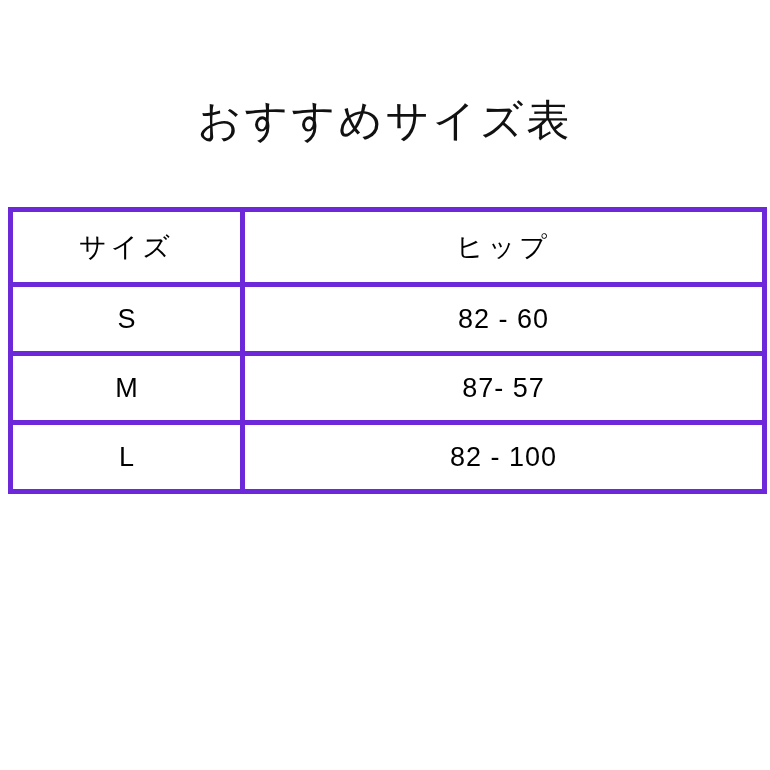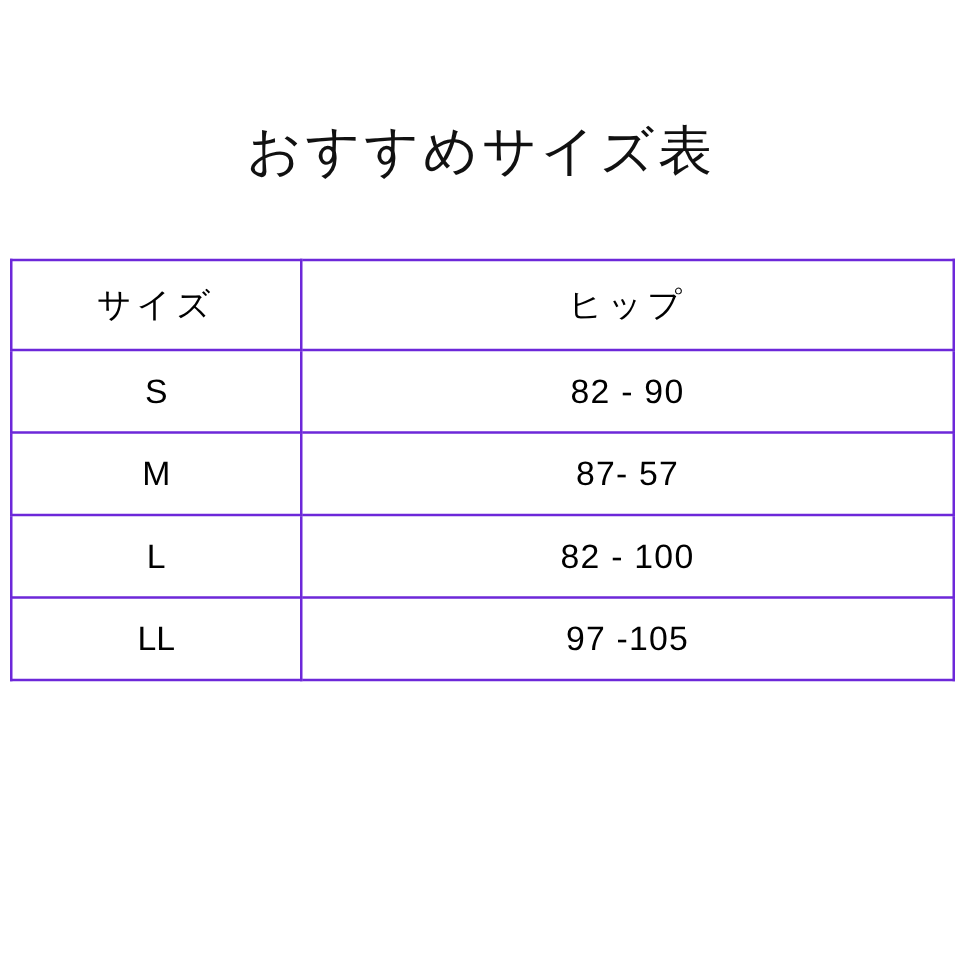--- a/index.html
+++ b/index.html
@@ -34,21 +34,21 @@
   }
   .size-table {
     position: absolute;
     top: 207px;
     left: 8px;
     width: 754px;
     border-collapse: collapse;
     table-layout: fixed;
   }
   .size-table td {
-    border: 2px solid #6d28d9;
+    border: 5px solid #6d28d9;
     text-align: center;
     font-size: 27px;
     color: #000000;
     height: 64px;
     padding: 0;
     vertical-align: middle;
     font-weight: 400;
   }
   .size-table tr.header-row td {
     height: 70px;
@@ -77,30 +77,26 @@
       <col class="col-size">
       <col class="col-hip">
     </colgroup>
     <tbody>
       <tr class="header-row">
         <td>サイズ</td>
         <td>ヒップ</td>
       </tr>
       <tr>
         <td>S</td>
-        <td class="value-cell">82 - 90</td>
+        <td class="value-cell">82 - 60</td>
       </tr>
       <tr>
         <td>M</td>
         <td class="value-cell">87- 57</td>
       </tr>
       <tr>
         <td>L</td>
         <td class="value-cell">82 - 100</td>
       </tr>
-      <tr>
-        <td>LL</td>
-        <td class="value-cell">97 -105</td>
-      </tr>
     </tbody>
   </table>
 
 </div>
 
 </body></html>

